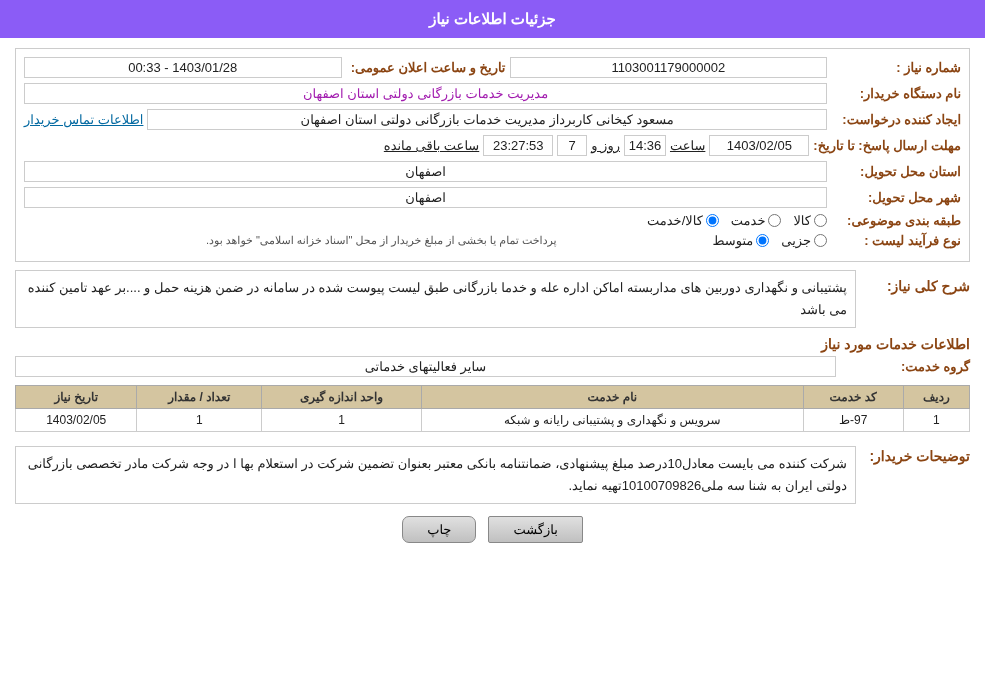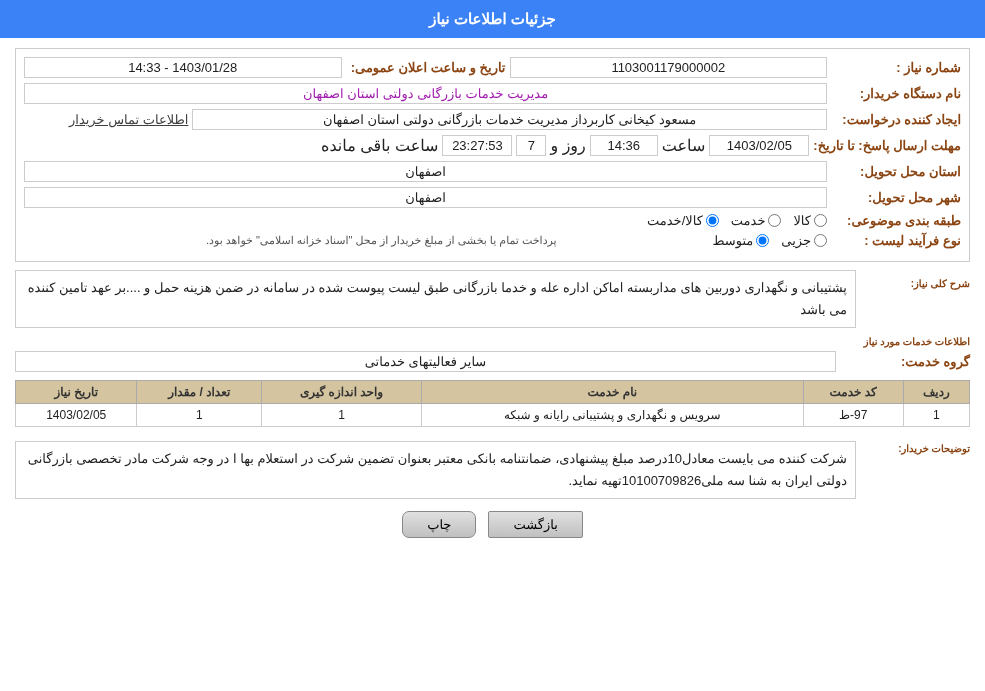--- a/index.html
+++ b/index.html
@@ -10,21 +10,21 @@
       font-size: 13px;
       color: #222;
     }
     .page-wrapper {
       max-width: 985px;
       margin: 0 auto;
       background: #fff;
       min-height: 691px;
     }
     .header-bar {
-      background: #3b82f6;
+      background: #8b5cf6;
       color: #fff;
       text-align: center;
       padding: 10px;
       font-size: 15px;
       font-weight: bold;
     }
     .content {
       padding: 10px 15px;
     }
     .form-section {
@@ -48,42 +48,41 @@
     }
     .value-box {
       border: 1px solid #ccc;
       padding: 2px 6px;
       min-height: 20px;
       background: #fff;
       flex: 1;
       text-align: center;
     }
     .link-text {
-      color: #404040;
+      color: #0369a1;
       text-decoration: underline;
       cursor: pointer;
       white-space: nowrap;
-      margin-left: 45px;
     }
     .radio-group {
       display: flex;
       gap: 12px;
       align-items: center;
       flex: 1;
     }
     .radio-item {
       display: flex;
       align-items: center;
       gap: 3px;
     }
     .radio-item input { margin: 0; }
     .section-title {
       color: #8B4513;
       font-weight: bold;
-      font-size: 10px;
+      font-size: 14px;
       margin: 8px 0 4px 0;
     }
     .description-box {
       border: 1px solid #ccc;
       padding: 6px 8px;
       min-height: 55px;
       text-align: right;
       line-height: 1.7;
       background: #fff;
     }
@@ -135,21 +134,22 @@
       background: linear-gradient(to bottom, #e0e0e0, #c0c0c0);
       color: #000;
       border-radius: 7px;
     }
     .btn-back {
       background: linear-gradient(to bottom, #e0e0e0, #c0c0c0);
       color: #000;
     }
     .small-label {
       white-space: nowrap;
-      font-size: 16px;
+      font-size: 13px;
+      text-decoration: underline;
     }
     .small-box {
       border: 1px solid #ccc;
       padding: 2px 0;
       min-height: 20px;
       background: #fff;
       text-align: center;
     }
   </style>
 </head>
@@ -160,39 +160,39 @@
     <span>جزئیات اطلاعات نیاز</span>
   </div>
 
   <div class="content">
 
     <div class="form-section">
       <div class="row">
         <span class="label">شماره نیاز :</span>
         <div class="value-box">1103001179000002</div>
         <span class="label" style="min-width:160px;">تاریخ و ساعت اعلان عمومی:</span>
-        <div class="value-box">1403/01/28 - 14:33</div>
+        <div class="value-box">1403/01/28 - 00:33</div>
       </div>
 
       <div class="row">
         <span class="label">نام دستگاه خریدار:</span>
         <div class="value-box" style="color:#a21caf;">مدیریت خدمات بازرگانی دولتی استان اصفهان</div>
       </div>
 
       <div class="row">
         <span class="label">ایجاد کننده درخواست:</span>
         <div class="value-box">مسعود کیخانی کاربرداز مدیریت خدمات بازرگانی دولتی استان اصفهان</div>
         <span class="link-text">اطلاعات تماس خریدار</span>
       </div>
 
       <div class="row">
         <span class="label">مهلت ارسال پاسخ: تا تاریخ:</span>
         <div class="value-box" style="max-width:100px;">1403/02/05</div>
         <span class="small-label">ساعت</span>
-        <div class="small-box" style="width:68px;">14:36</div>
+        <div class="small-box" style="width:42px;">14:36</div>
         <span class="small-label">روز و</span>
         <div class="small-box" style="width:30px;">7</div>
         <div class="small-box" style="width:70px;">23:27:53</div>
         <span class="small-label">ساعت باقی مانده</span>
       </div>
 
       <div class="row">
         <span class="label">استان محل تحویل:</span>
         <div class="value-box">اصفهان</div>
       </div>

